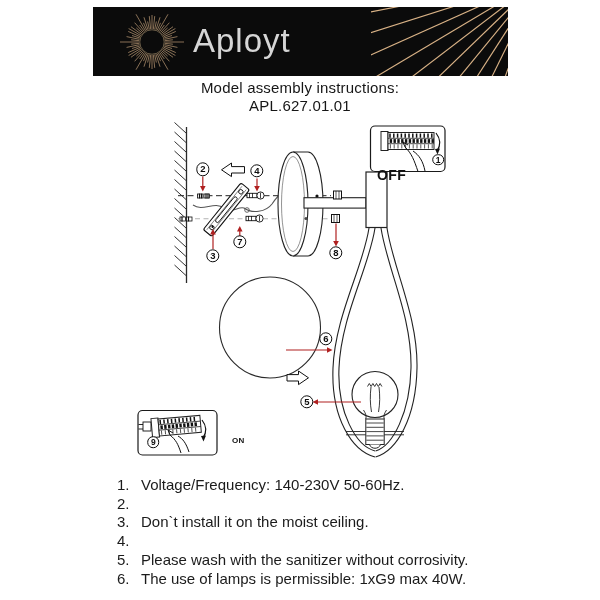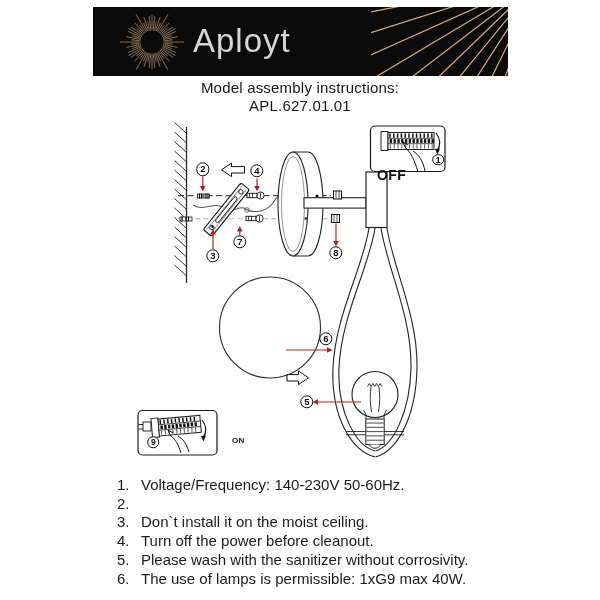--- a/index.html
+++ b/index.html
@@ -383,21 +383,20 @@
   </div>
   <div class="instr-row">
     <span class="instr-num">2.</span>
   </div>
   <div class="instr-row">
     <span class="instr-num">3.</span>
     <span>Don`t install it on the moist ceiling.</span>
   </div>
   <div class="instr-row">
     <span class="instr-num">4.</span>
-    <span>Turn off the power before cleanout.</span>
   </div>
   <div class="instr-row">
     <span class="instr-num">5.</span>
     <span>Please wash with the sanitizer without corrosivity.</span>
   </div>
   <div class="instr-row">
     <span class="instr-num">6.</span>
     <span>The use of lamps is permissible: 1xG9 max 40W.</span>
   </div>
 </div>

